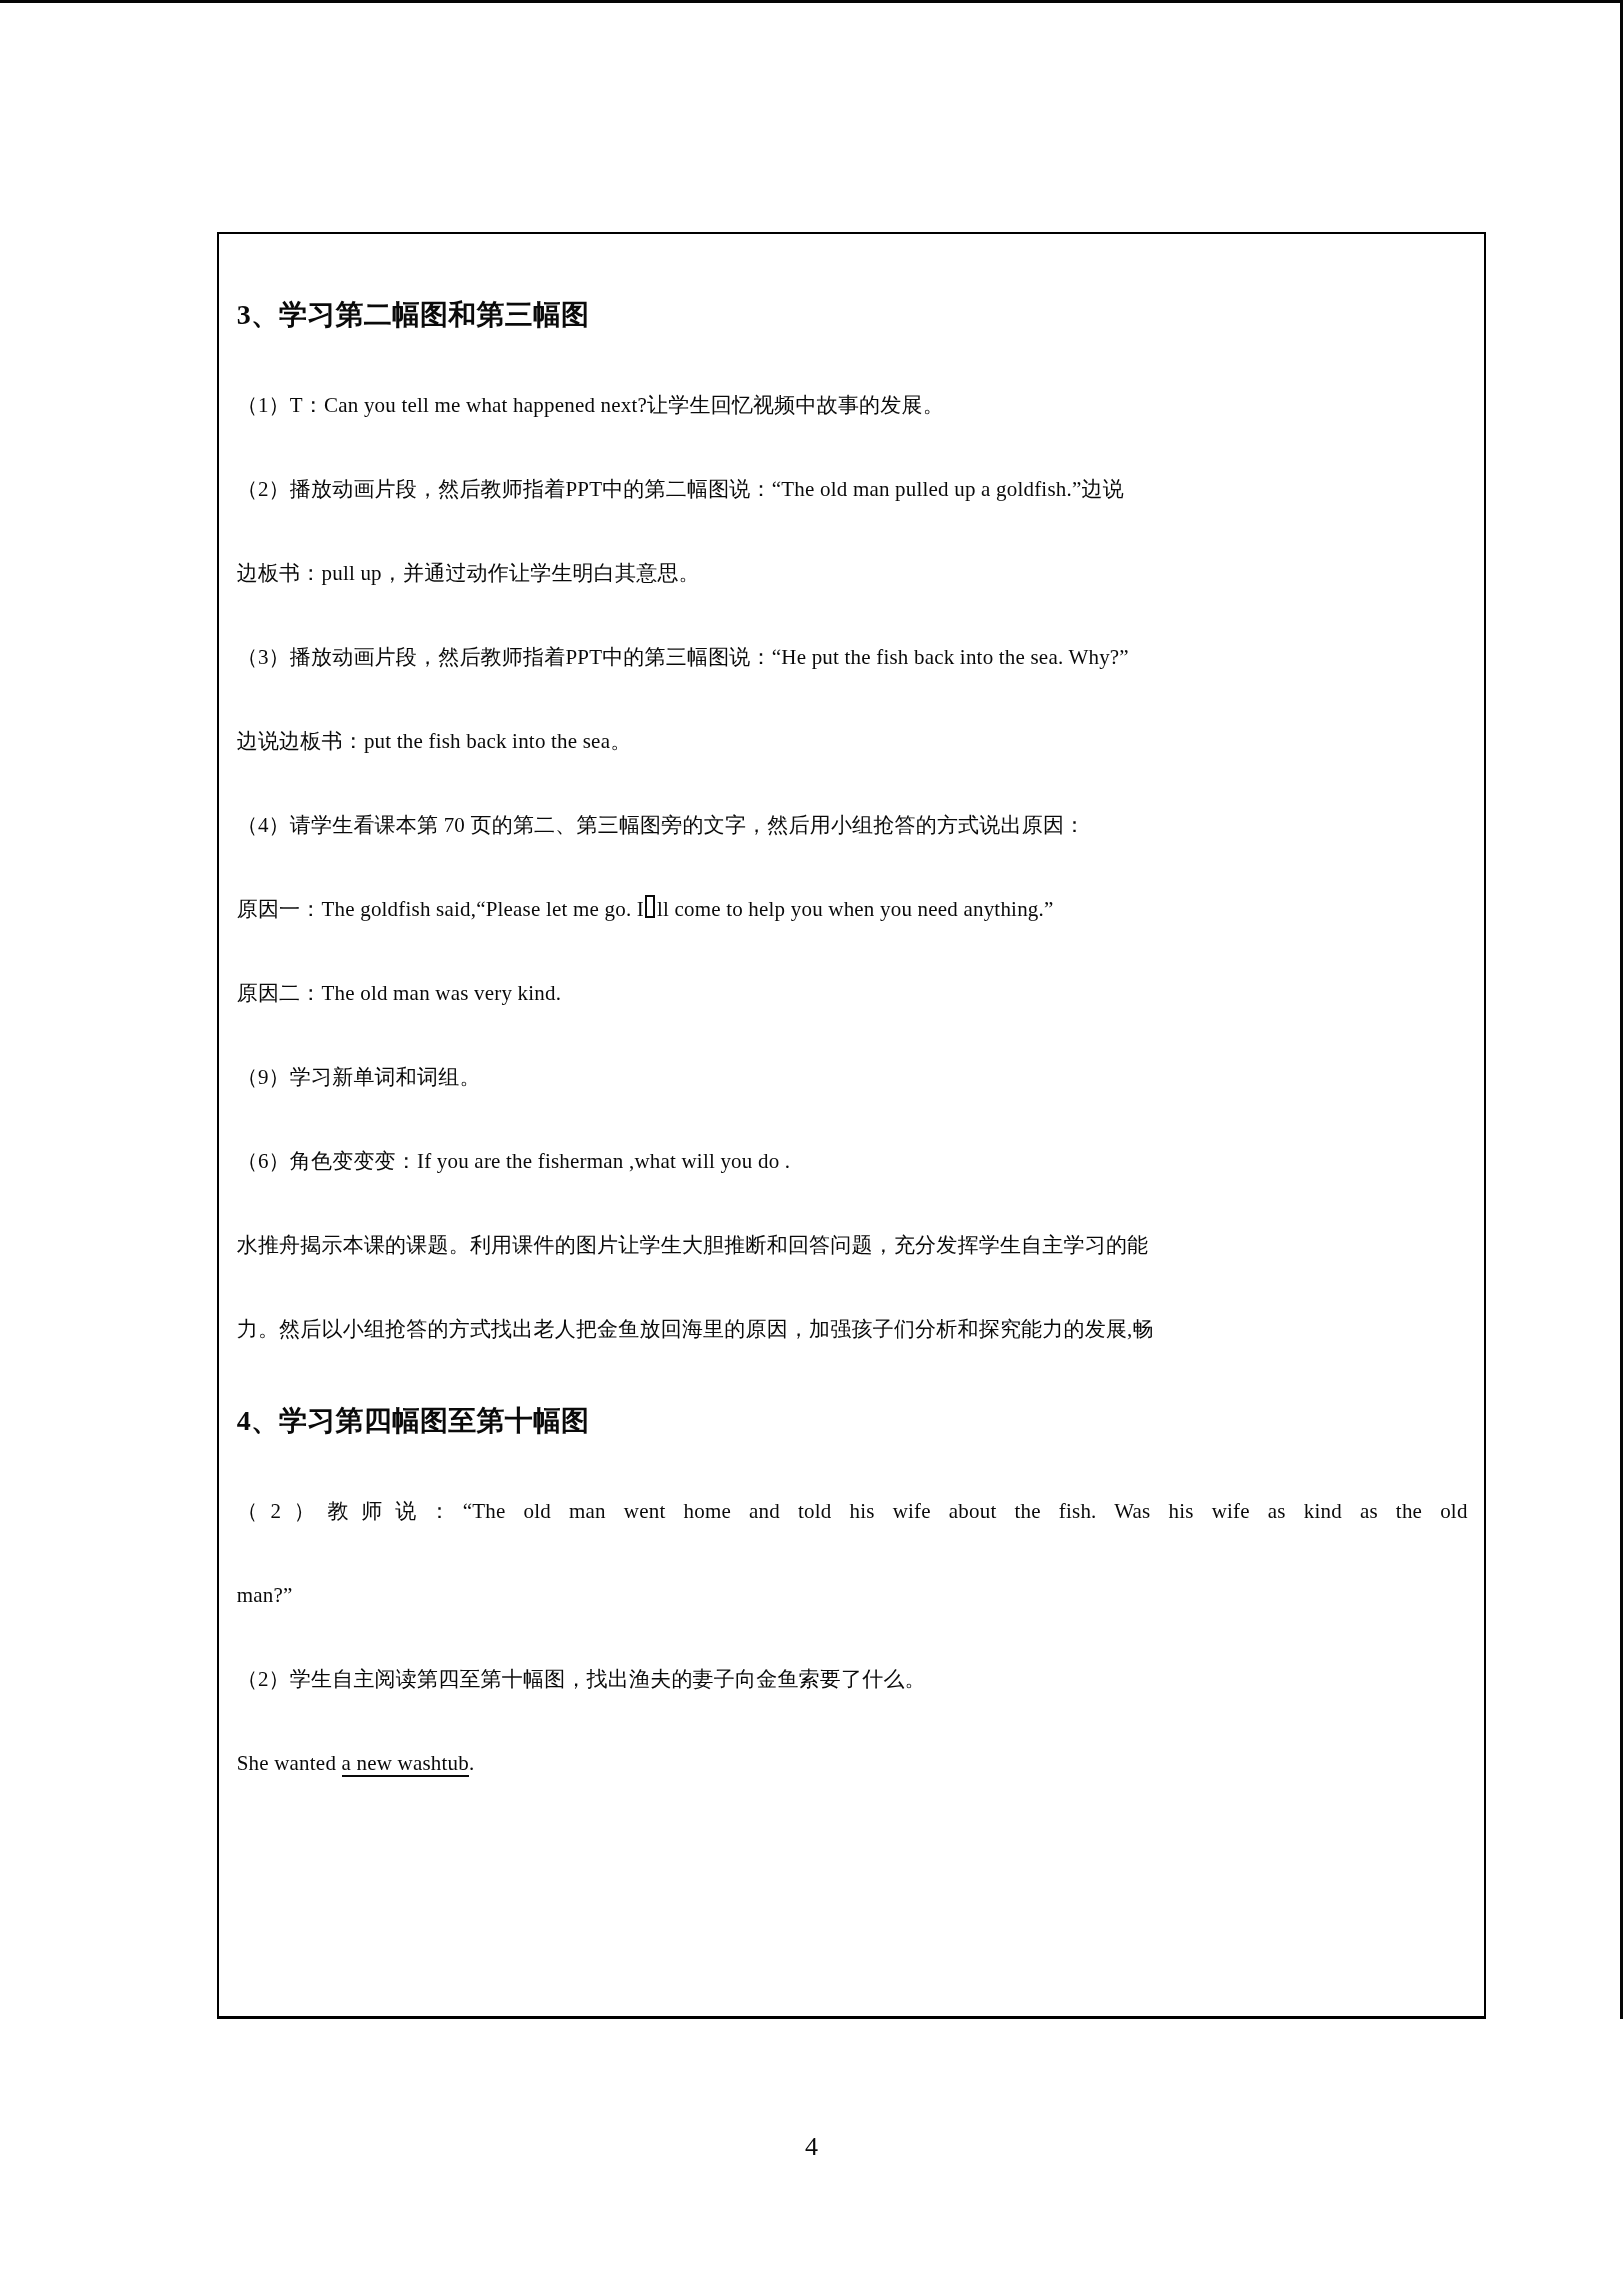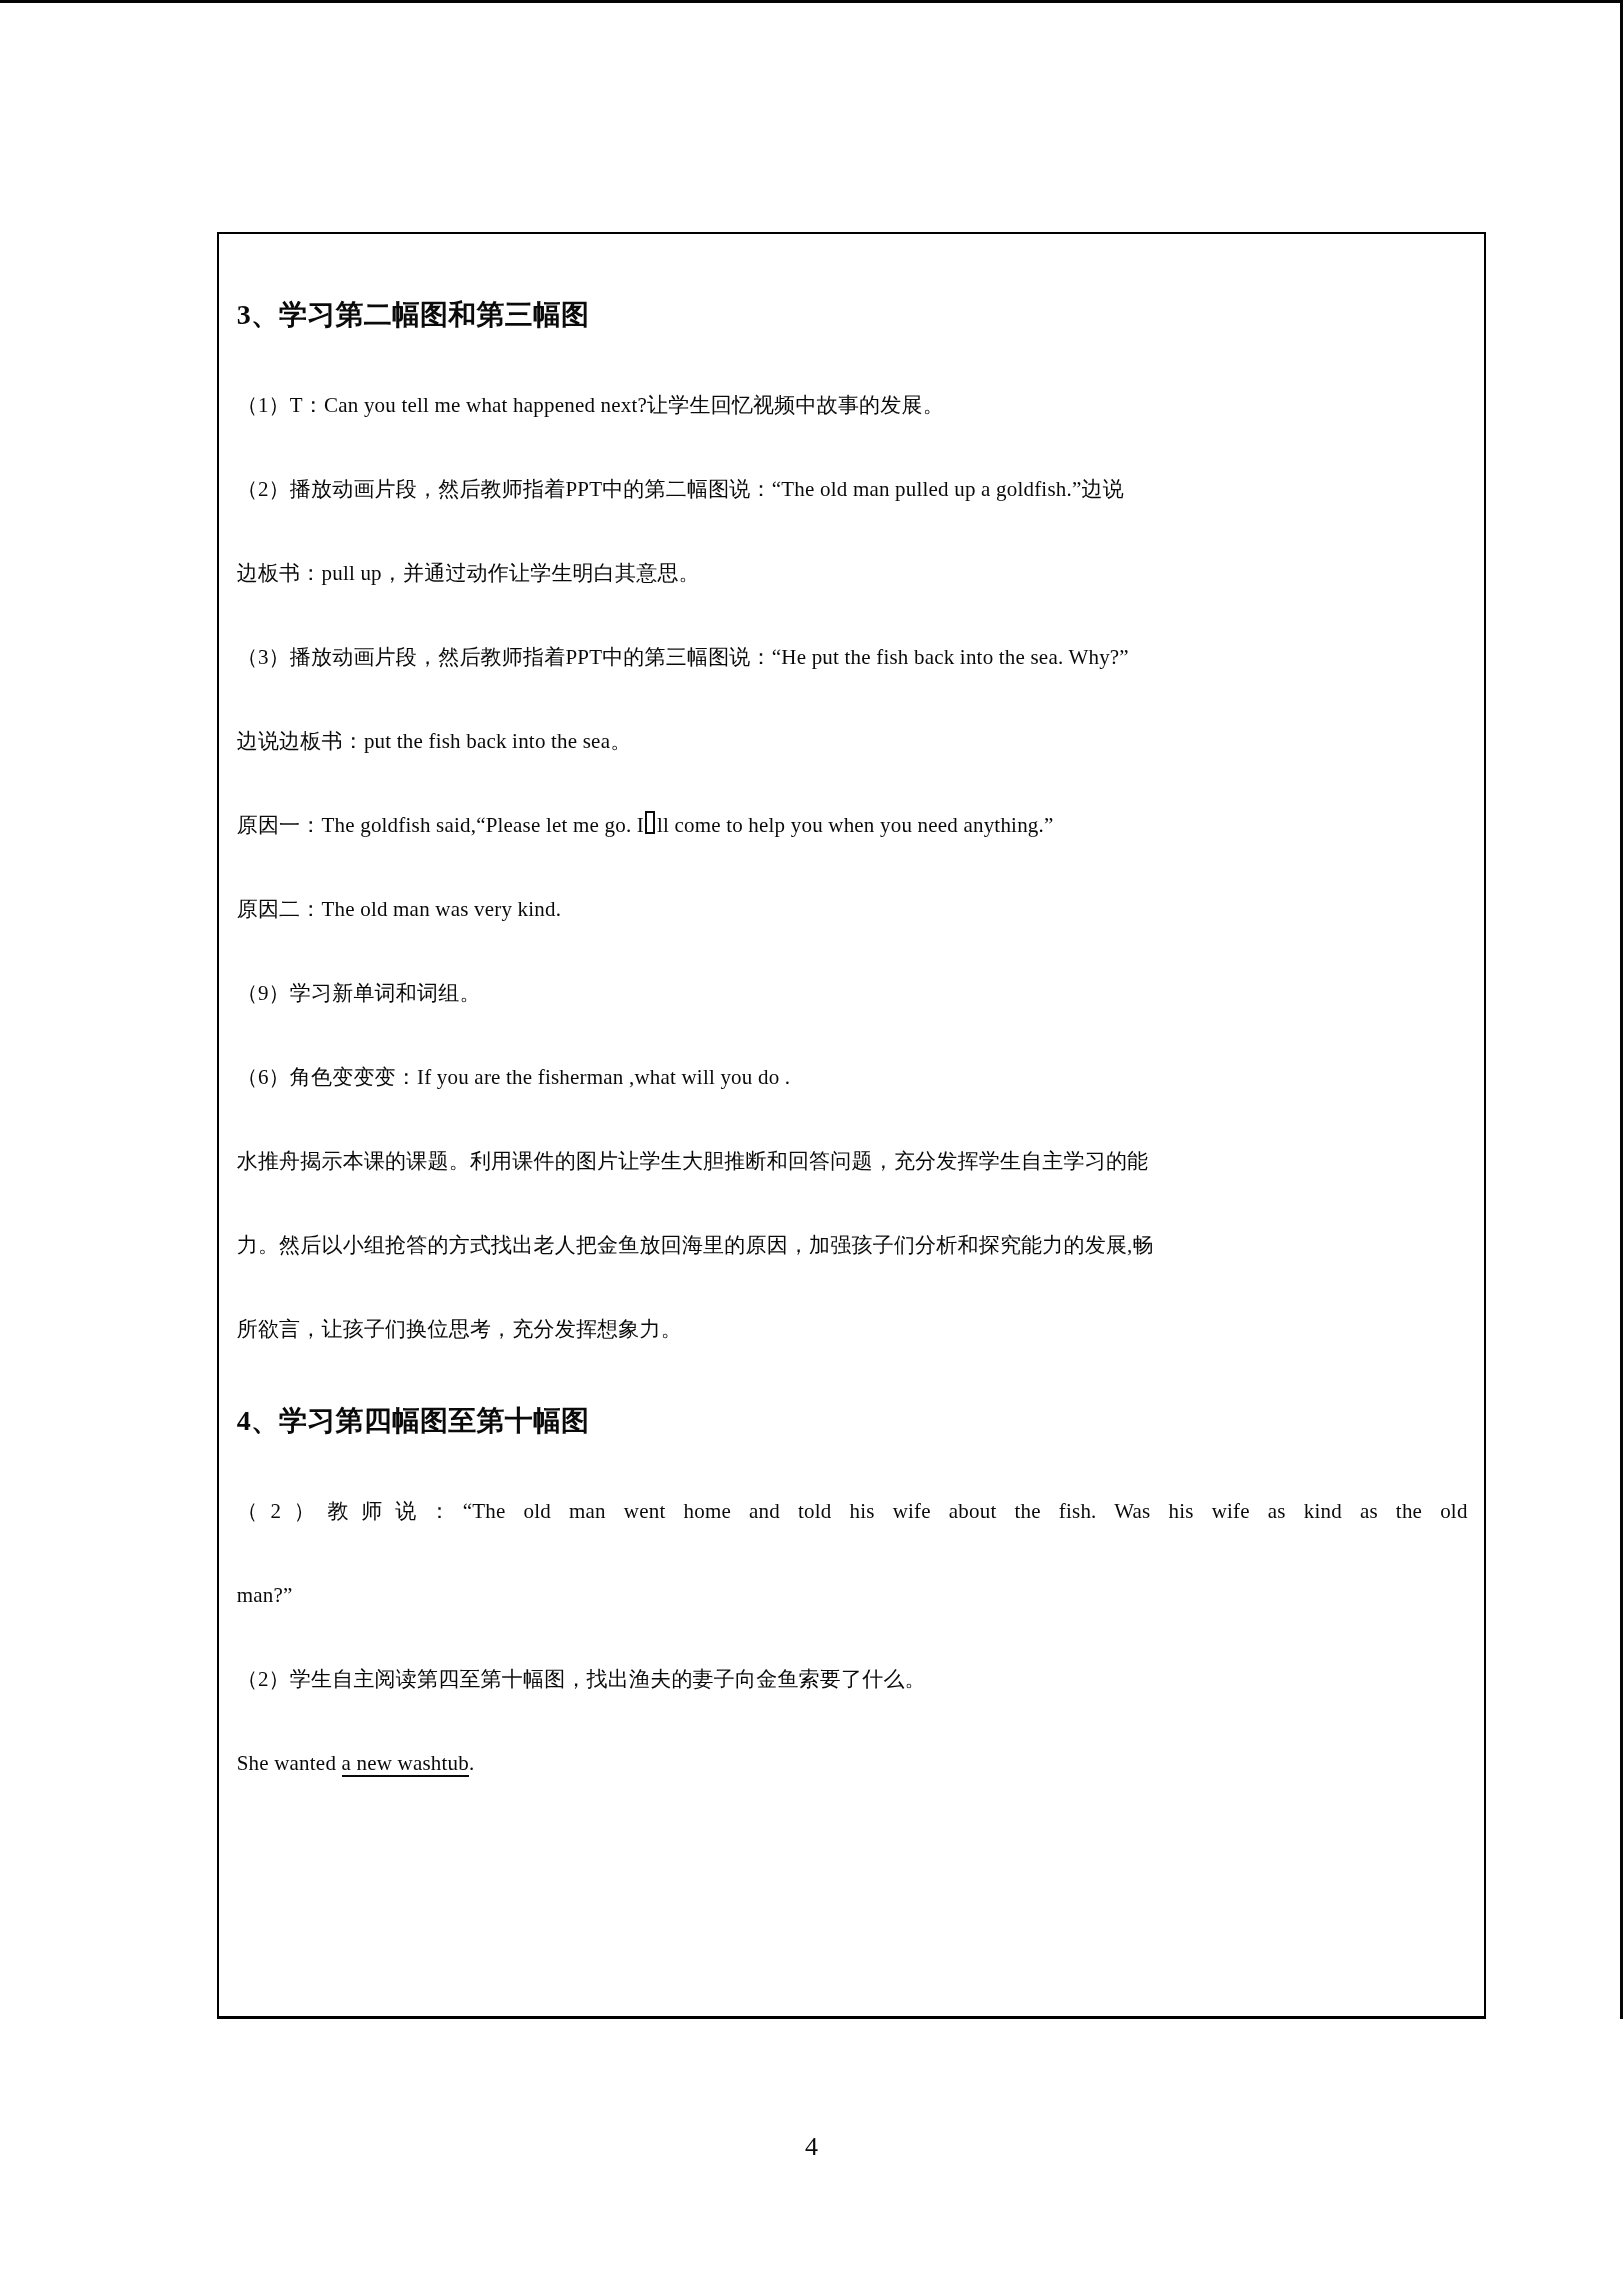--- a/index.html
+++ b/index.html
@@ -76,32 +76,32 @@
   <p class="line bold">3、学习第二幅图和第三幅图</p>
 
   <p class="line">（1）T：Can you tell me what happened next?让学生回忆视频中故事的发展。</p>
 
   <p class="line">（2）播放动画片段，然后教师指着PPT中的第二幅图说：“The old man pulled up a goldfish.”边说</p>
   <p class="line">边板书：pull up，并通过动作让学生明白其意思。</p>
 
   <p class="line">（3）播放动画片段，然后教师指着PPT中的第三幅图说：“He put the fish back into the sea. Why?”</p>
   <p class="line">边说边板书：put the fish back into the sea。</p>
 
+  <p class="line">（4）请学生看课本第 70 页的第二、第三幅图旁的文字，然后用小组抢答的方式说出原因：</p>
 
   <p class="line"><span>原因一：The goldfish said,“Please let me go. I</span><span class="tofu"></span><span>ll come to help you when you need anything.”</span></p>
 
   <p class="line">原因二：The old man was very kind.</p>
 
   <p class="line">（9）学习新单词和词组。</p>
 
   <p class="line">（6）角色变变变：If you are the fisherman ,what will you do .</p>
 
   <p class="line">水推舟揭示本课的课题。利用课件的图片让学生大胆推断和回答问题，充分发挥学生自主学习的能</p>
   <p class="line">力。然后以小组抢答的方式找出老人把金鱼放回海里的原因，加强孩子们分析和探究能力的发展,畅</p>
-  <p class="line">所欲言，让孩子们换位思考，充分发挥想象力。</p>
 
   <p class="line bold">4、学习第四幅图至第十幅图</p>
 
   <p class="line jl">（2）教师说：“The old man went home and told his wife about the fish. Was his wife as kind as the old</p>
   <p class="line">man?”</p>
 
   <p class="line">（2）学生自主阅读第四至第十幅图，找出渔夫的妻子向金鱼索要了什么。</p>
 
   <p class="line"><span>She wanted </span><span class="u">a new washtub</span><span>.</span></p>
 

